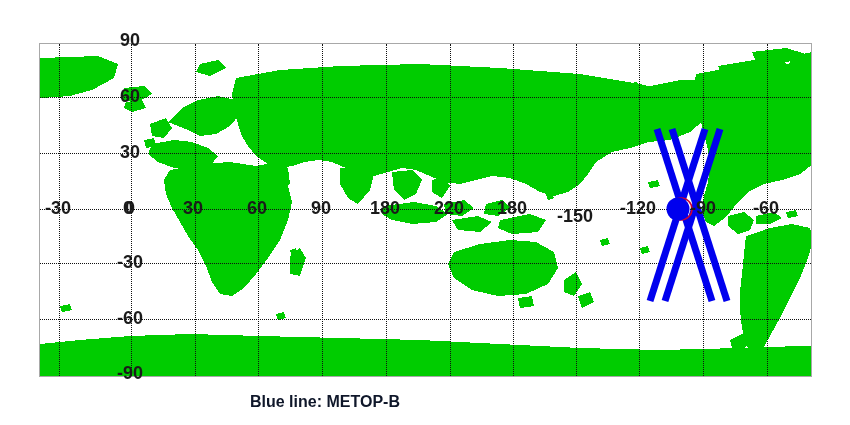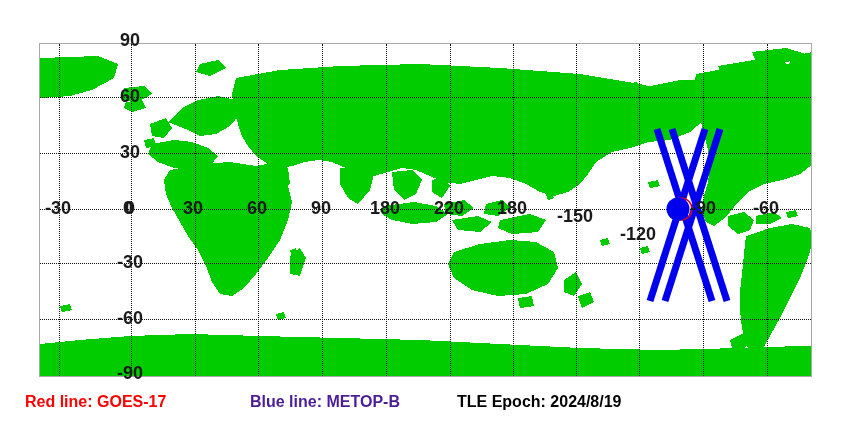--- a/index.html
+++ b/index.html
@@ -44,21 +44,21 @@
   #legend{
     position:absolute;left:0;top:392px;width:850px;height:33px;
   }
   .leg{
     position:absolute;top:0;
     font-family:"Liberation Sans",sans-serif;
     font-size:16px;font-weight:bold;
     line-height:20px;white-space:nowrap;
   }
   #leg-red{left:25px;color:#ff0000;}
-  #leg-blue{left:250px;color:#4c1d95;}
+  #leg-blue{left:250px;color:#0f172a;}
   #leg-epoch{left:457px;color:#000000;}
 </style>
 </head>
 <body>
 
 <div id="root">
 
   <div id="map-frame">
     <div id="map-clip">
 
@@ -190,31 +190,29 @@
 
   <div class="lbl" style="left:58px;top:208px;">-30</div>
   <div class="lbl" style="left:130px;top:208px;">0</div>
   <div class="lbl" style="left:193px;top:208px;">30</div>
   <div class="lbl" style="left:257px;top:208px;">60</div>
   <div class="lbl" style="left:321px;top:208px;">90</div>
   <div class="lbl" style="left:385px;top:208px;">180</div>
   <div class="lbl" style="left:449px;top:208px;">220</div>
   <div class="lbl" style="left:512px;top:208px;">180</div>
   <div class="lbl" style="left:575px;top:216px;">-150</div>
-  <div class="lbl" style="left:638px;top:208px;margin-top:26px;">-120</div>
+  <div class="lbl" style="left:638px;top:208px;">-120</div>
   <div class="lbl" style="left:703px;top:208px;">-90</div>
   <div class="lbl" style="left:766px;top:208px;">-60</div>
 
   <div class="lbl" style="left:130px;top:40px;">90</div>
   <div class="lbl" style="left:130px;top:96px;">60</div>
   <div class="lbl" style="left:130px;top:152px;">30</div>
   <div class="lbl" style="left:128px;top:208px;">0</div>
   <div class="lbl" style="left:130px;top:262px;">-30</div>
   <div class="lbl" style="left:130px;top:318px;">-60</div>
   <div class="lbl" style="left:130px;top:373px;">-90</div>
 
   <div id="legend">
-    <div class="leg" id="leg-red">Red line: GOES-17</div>
     <div class="leg" id="leg-blue">Blue line: METOP-B</div>
-    <div class="leg" id="leg-epoch">TLE Epoch: 2024/8/19</div>
   </div>
 
 </div>
 
 </body></html>

